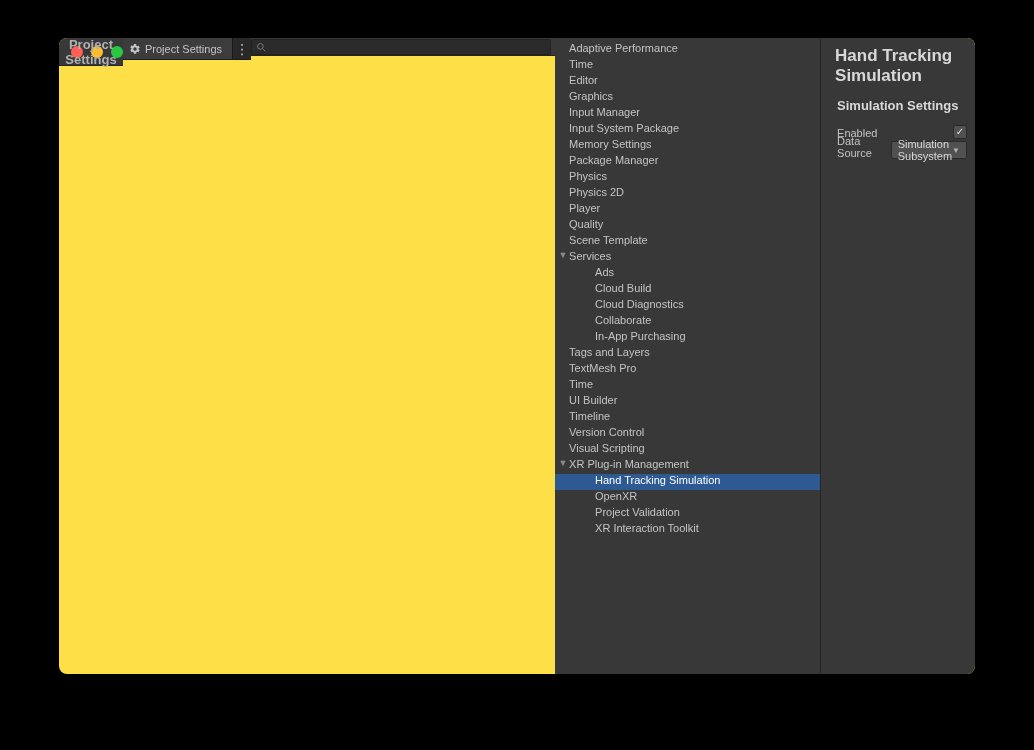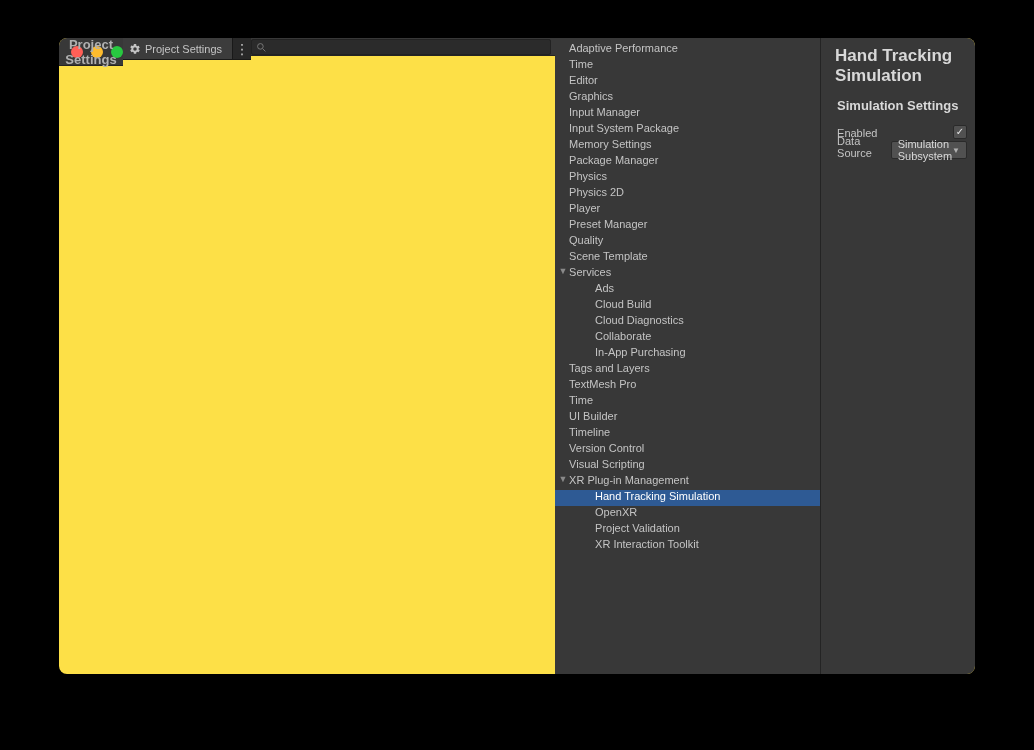--- a/index.html
+++ b/index.html
@@ -292,23 +292,20 @@
         <div class="tree-item indent-0">
           <span>Physics</span>
         </div>
         <div class="tree-item indent-0">
           <span>Physics 2D</span>
         </div>
         <div class="tree-item indent-0">
           <span>Player</span>
         </div>
         <div class="tree-item indent-0">
-          <span>Preset Manager</span>
-        </div>
-        <div class="tree-item indent-0">
           <span>Quality</span>
         </div>
         <div class="tree-item indent-0">
           <span>Scene Template</span>
         </div>
         <div class="tree-item indent-0 has-expander">
           <span class="expander">▼</span>
           <span>Services</span>
         </div>
         <div class="tree-item indent-1">

